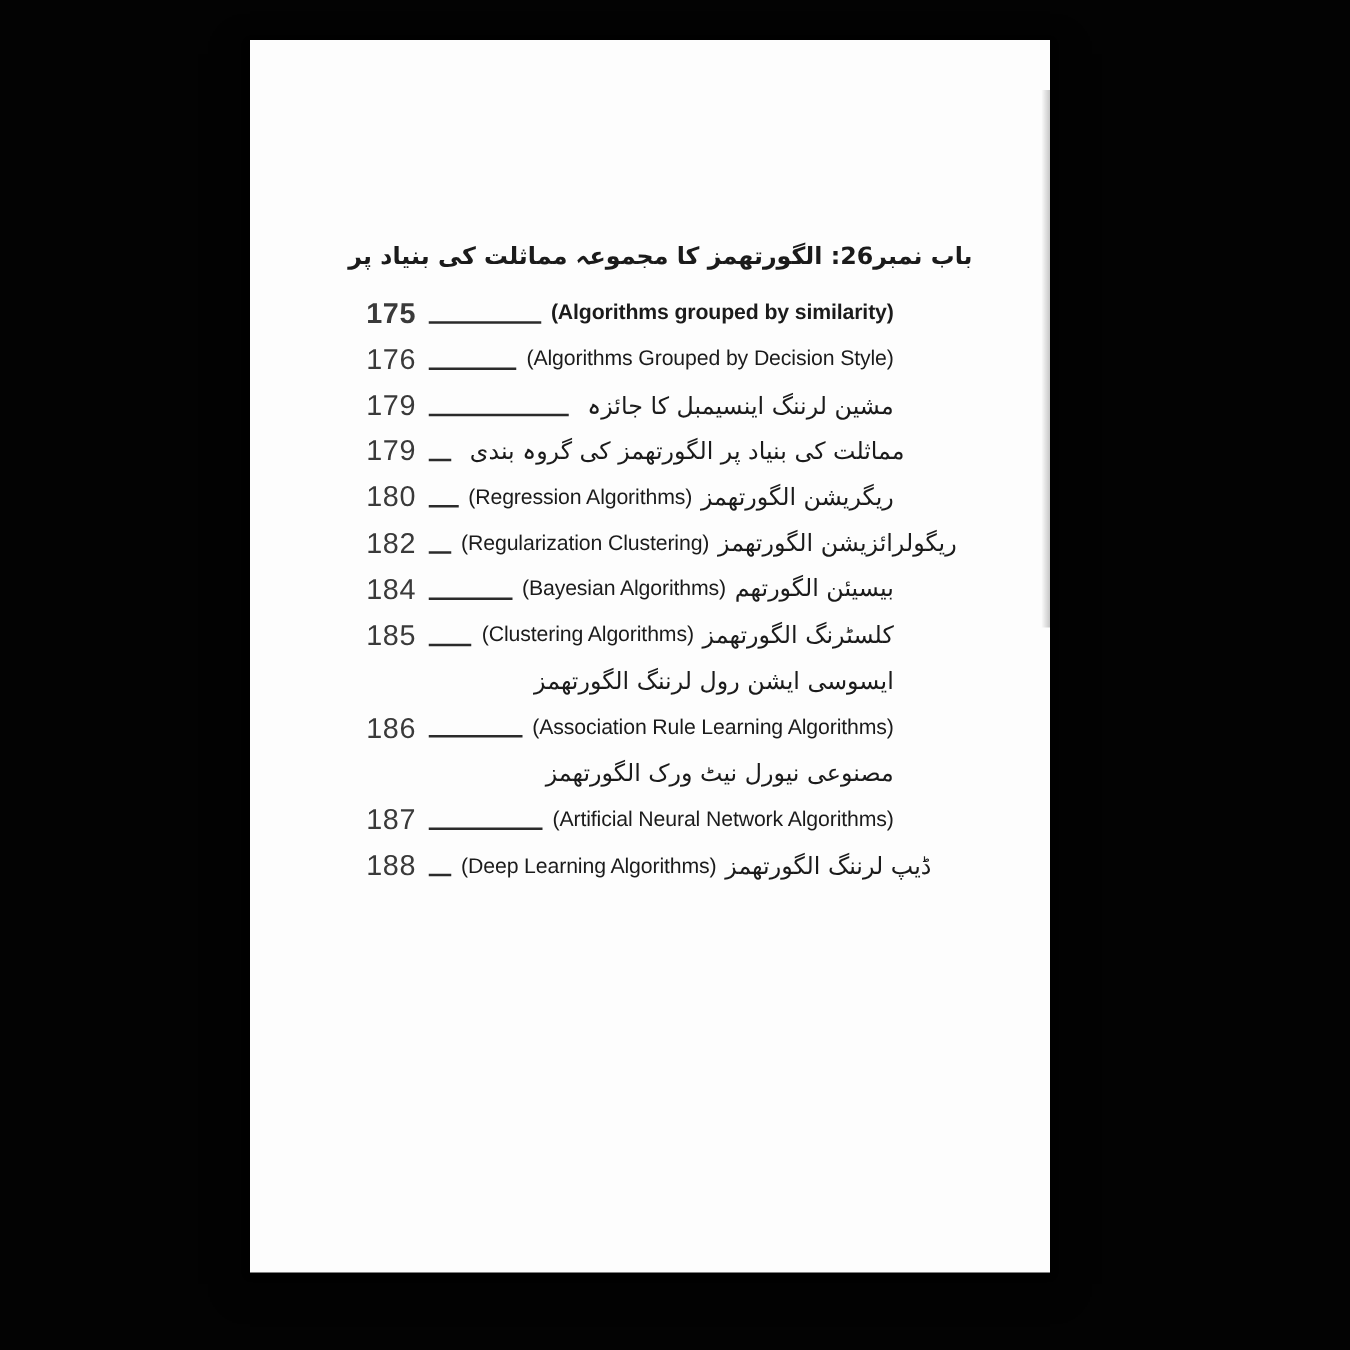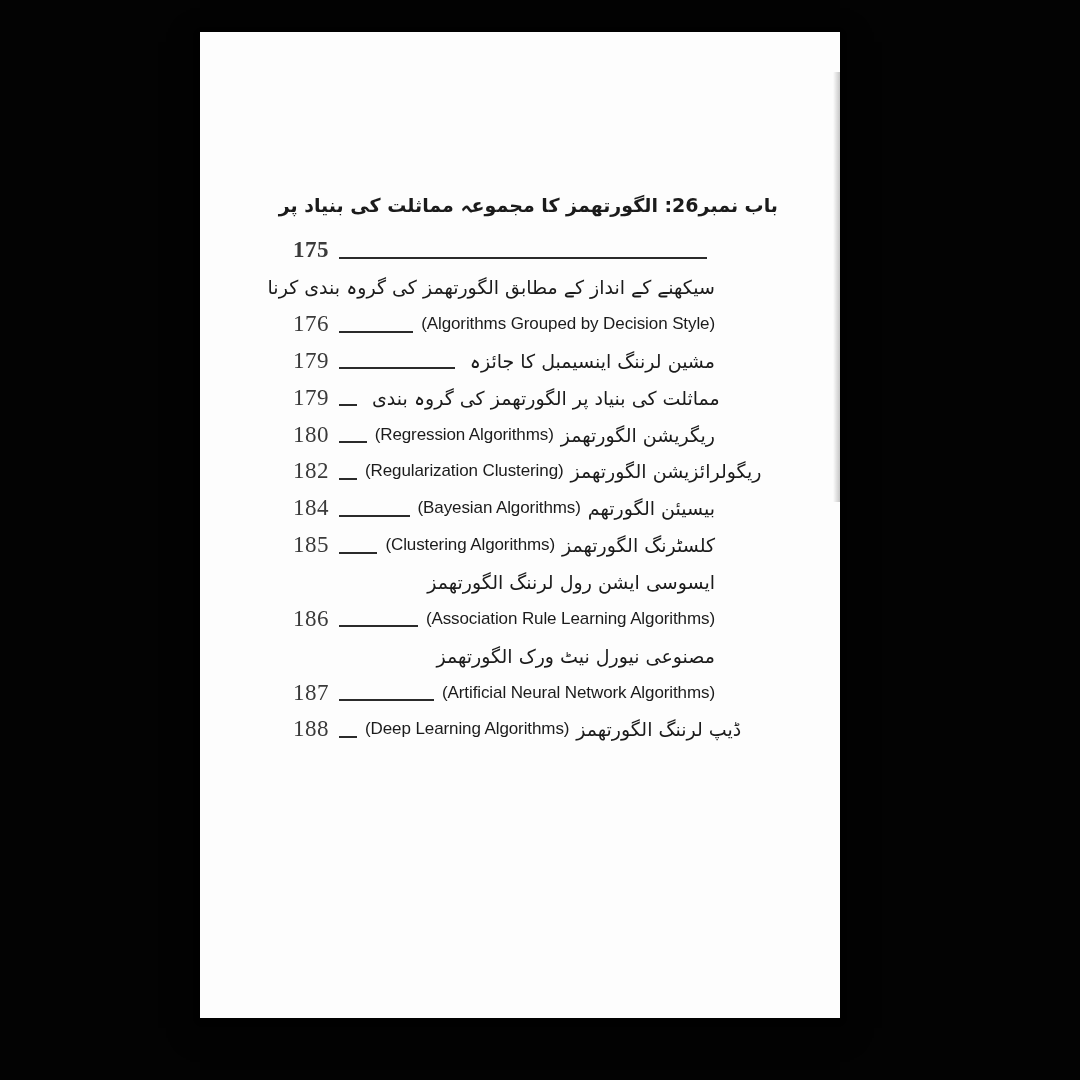--- a/index.html
+++ b/index.html
@@ -35,21 +35,21 @@
   .toc-row {
     height: 36.85px;
     display: flex; align-items: center;
     box-sizing: border-box;
     padding: 0 125px 0 93px;
     overflow: hidden;
   }
   .toc-row.no-num { justify-content: flex-end; }
   .num {
     flex: 0 0 auto;
-    font-family: Liberation Serif, serif;
+    font-family: Liberation Sans, sans-serif;
     font-size: 23px; letter-spacing: 0.5px;
     color: var(--numink, #3a3a3a);
   }
   .rule {
     flex: 1 1 auto; min-width: 18px; height: 0;
     border-bottom: 2px solid var(--ruleink, #2b2b2b);
     align-self: flex-end;
     margin: 0 8px 10px 10px;
   }
   .en {
@@ -68,25 +68,22 @@
 </style>
 </head>
 <body>
 
 <div class="paper">
   <div class="chapter-header" dir="rtl">باب نمبر26: الگورتھمز کا مجموعہ مماثلت کی بنیاد پر</div>
   <div class="toc">
       <div class="toc-row bold">
     <span class="num">175</span>
     <span class="rule"></span>
+    <span class="en" dir="ltr">(Algorithms grouped by similarity)</span>
 
-  </div>
-      <div class="toc-row no-num">
-
-    <span class="ur" dir="rtl">سیکھنے کے انداز کے مطابق الگورتھمز کی گروہ بندی کرنا</span>
   </div>
       <div class="toc-row">
     <span class="num">176</span>
     <span class="rule"></span>
     <span class="en" dir="ltr">(Algorithms Grouped by Decision Style)</span>
 
   </div>
       <div class="toc-row">
     <span class="num">179</span>
     <span class="rule"></span>

